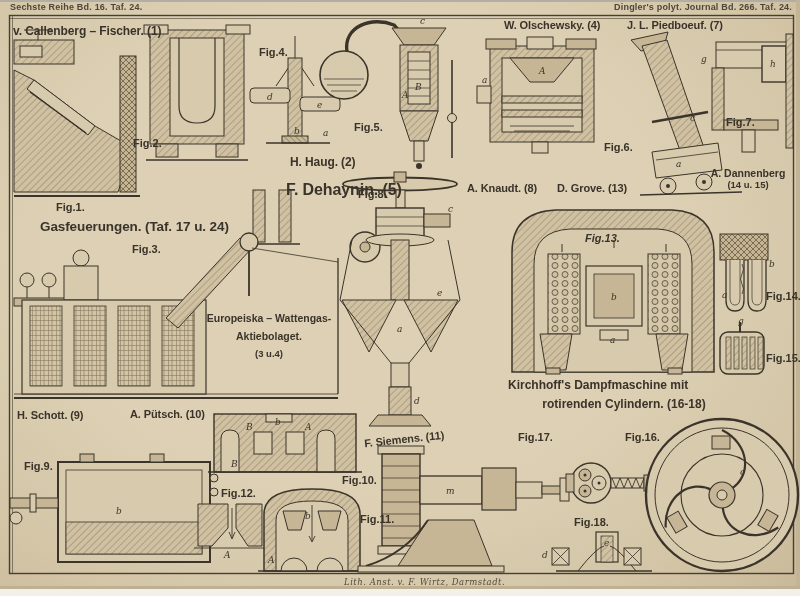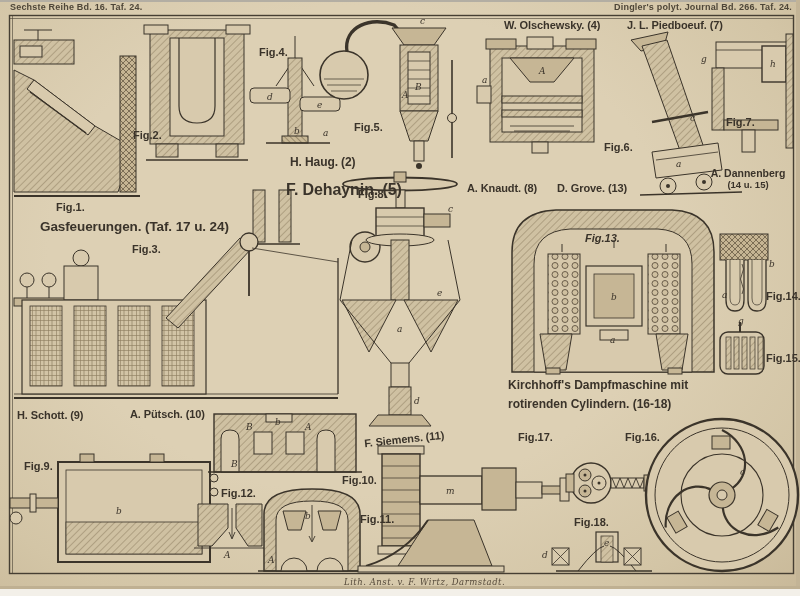--- a/index.html
+++ b/index.html
@@ -348,41 +348,47 @@
     <text class="pl" x="740" y="475">c</text>
     <text class="pl" x="446" y="494">m</text>
     <text class="pl" x="604" y="546">e</text>
     <text class="pl" x="542" y="558">d</text>
   </g>
 </svg>
 
 <span class="hdr" style="left:10px;top:2px;">Sechste Reihe Bd. 16. Taf. 24.</span>
 <span class="hdr" style="right:8px;top:2px;">Dingler's polyt. Journal Bd. 266. Taf. 24.</span>
 
+<span class="cap" style="left:13px;top:24px;font-size:12px;">v. Callenberg – Fischer. (1)</span>
 <span class="cap" style="left:504px;top:19px;">W. Olschewsky. (4)</span>
 <span class="cap" style="left:627px;top:19px;">J. L. Piedboeuf. (7)</span>
 <span class="cap" style="left:290px;top:155px;font-size:12px;">H. Haug. (2)</span>
 <span class="cap" style="left:286px;top:181px;font-size:16px;">F. Dehaynin. (5)</span>
 <span class="cap" style="left:467px;top:182px;">A. Knaudt. (8)</span>
 <span class="cap" style="left:557px;top:182px;">D. Grove. (13)</span>
 <div class="block" style="left:700px;top:159px;width:96px;margin-top:8px;">
   <div style="font-size:10.5px;">A. Dannenberg</div>
   <div style="font-size:9.5px;">(14 u. 15)</div>
 </div>
 <span class="cap" style="left:40px;top:219px;font-size:13.5px;">Gasfeuerungen. (Taf. 17 u. 24)</span>
+<div class="block" style="left:203px;top:309px;width:132px;line-height:1.75;">
+  <div style="font-size:10.5px;">Europeiska – Wattengas-</div>
+  <div style="font-size:10.5px;">Aktiebolaget.</div>
+  <div style="font-size:9.5px;">(3 u.4)</div>
+</div>
 <span class="cap" style="left:17px;top:409px;">H. Schott. (9)</span>
 <span class="cap" style="left:130px;top:408px;">A. Pütsch. (10)</span>
 <span class="cap" style="left:364px;top:433px;transform:rotate(-6deg);">F. Siemens. (11)</span>
 <div class="block" style="left:508px;top:376px;width:232px;text-align:left;line-height:1.6;">
   <div style="font-size:12px;">Kirchhoff's Dampfmaschine mit</div>
-  <div style="font-size:12px;">rotirenden Cylindern. (16-18)</div>
+  <div style="font-size:12px;text-align:center;">rotirenden Cylindern. (16-18)</div>
 </div>
 
 <span class="figlab" style="left:56px;top:201px;">Fig.1.</span>
-<span class="figlab" style="left:133px;top:129px;">Fig.2.</span>
+<span class="figlab" style="left:133px;top:137px;">Fig.2.</span>
 <span class="figlab" style="left:132px;top:243px;">Fig.3.</span>
 <span class="figlab" style="left:259px;top:46px;">Fig.4.</span>
 <span class="figlab" style="left:354px;top:121px;">Fig.5.</span>
 <span class="figlab" style="left:604px;top:141px;">Fig.6.</span>
 <span class="figlab" style="left:726px;top:116px;">Fig.7.</span>
 <span class="figlab" style="left:358px;top:188px;">Fig.8.</span>
 <span class="figlab" style="left:24px;top:460px;">Fig.9.</span>
 <span class="figlab" style="left:342px;top:474px;">Fig.10.</span>
 <span class="figlab" style="left:360px;top:513px;">Fig.11.</span>
 <span class="figlab" style="left:221px;top:487px;">Fig.12.</span>

